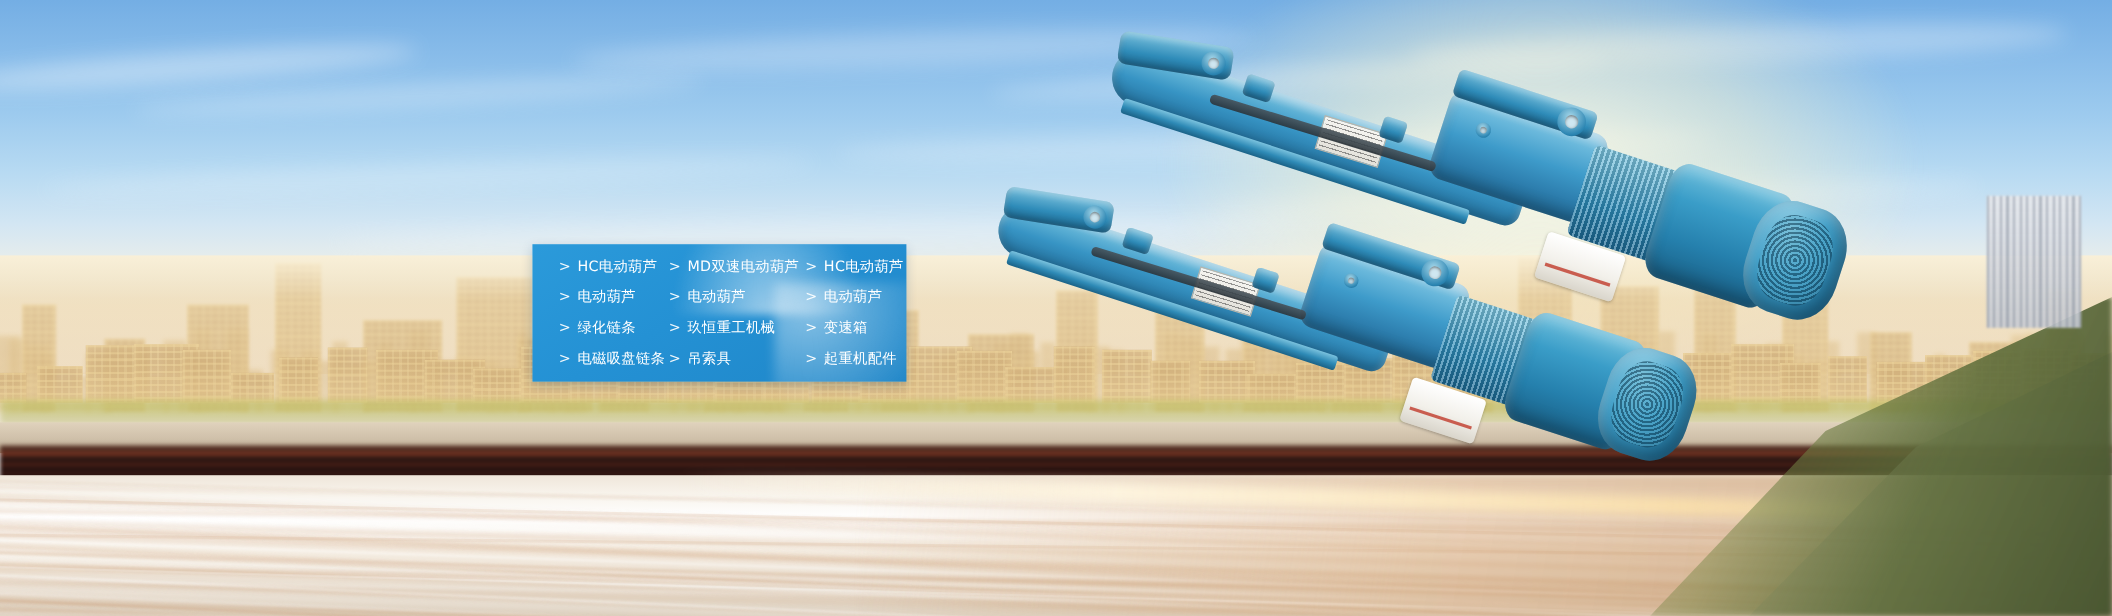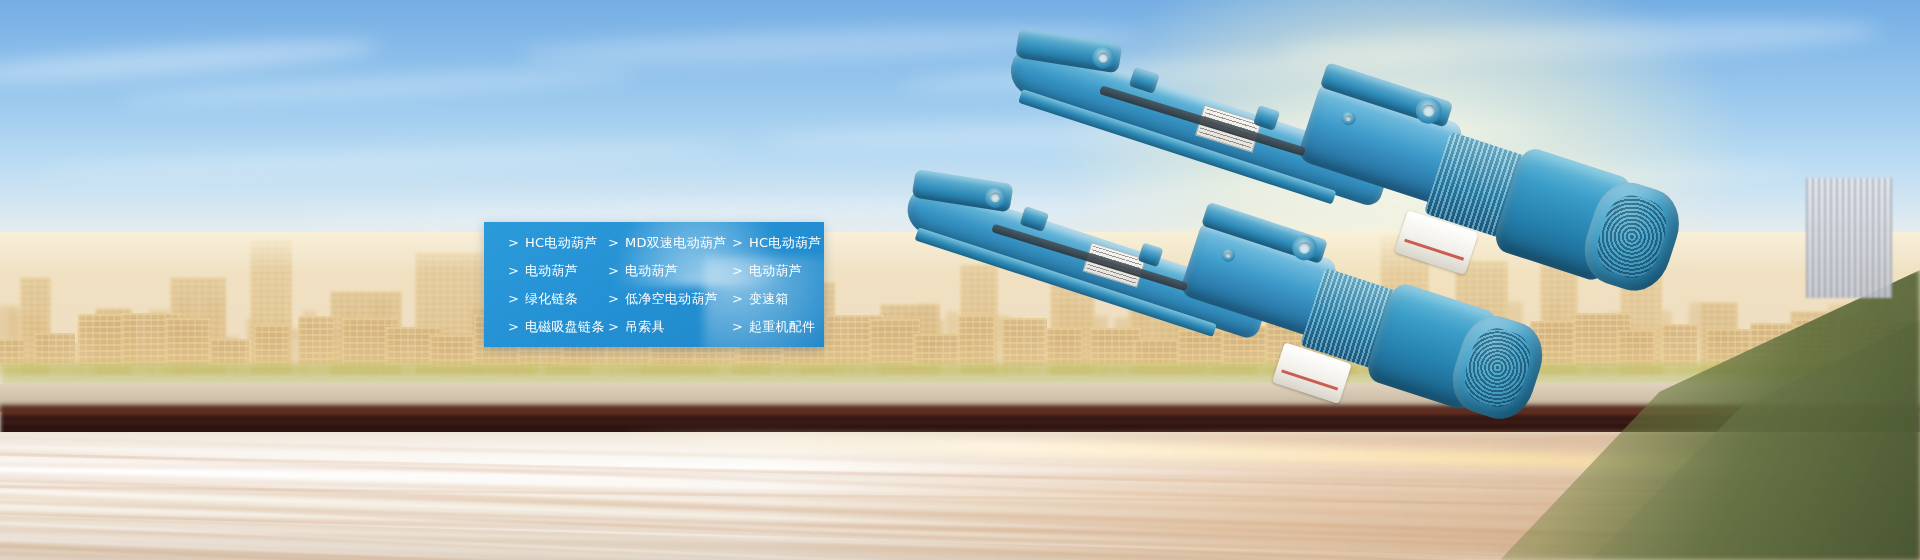--- a/index.html
+++ b/index.html
@@ -659,21 +659,21 @@
         <div class="proditem">
           <span class="arrow">&gt;</span>
           <span class="lbl">电动葫芦</span>
         </div>
         <div class="proditem">
           <span class="arrow">&gt;</span>
           <span class="lbl">绿化链条</span>
         </div>
         <div class="proditem">
           <span class="arrow">&gt;</span>
-          <span class="lbl">低净空电动葫芦</span>
+          <span class="lbl">玖恒重工机械</span>
         </div>
         <div class="proditem">
           <span class="arrow">&gt;</span>
           <span class="lbl">变速箱</span>
         </div>
         <div class="proditem">
           <span class="arrow">&gt;</span>
           <span class="lbl">电磁吸盘链条</span>
         </div>
         <div class="proditem">

